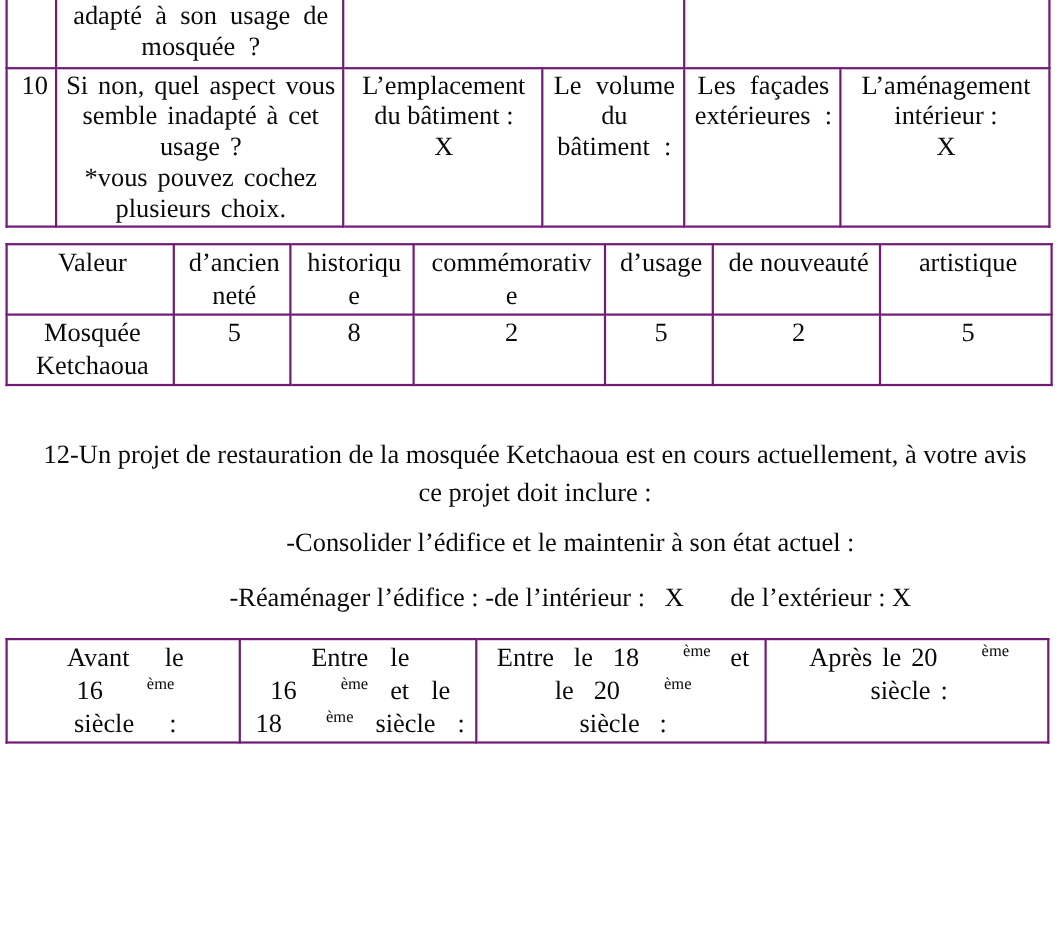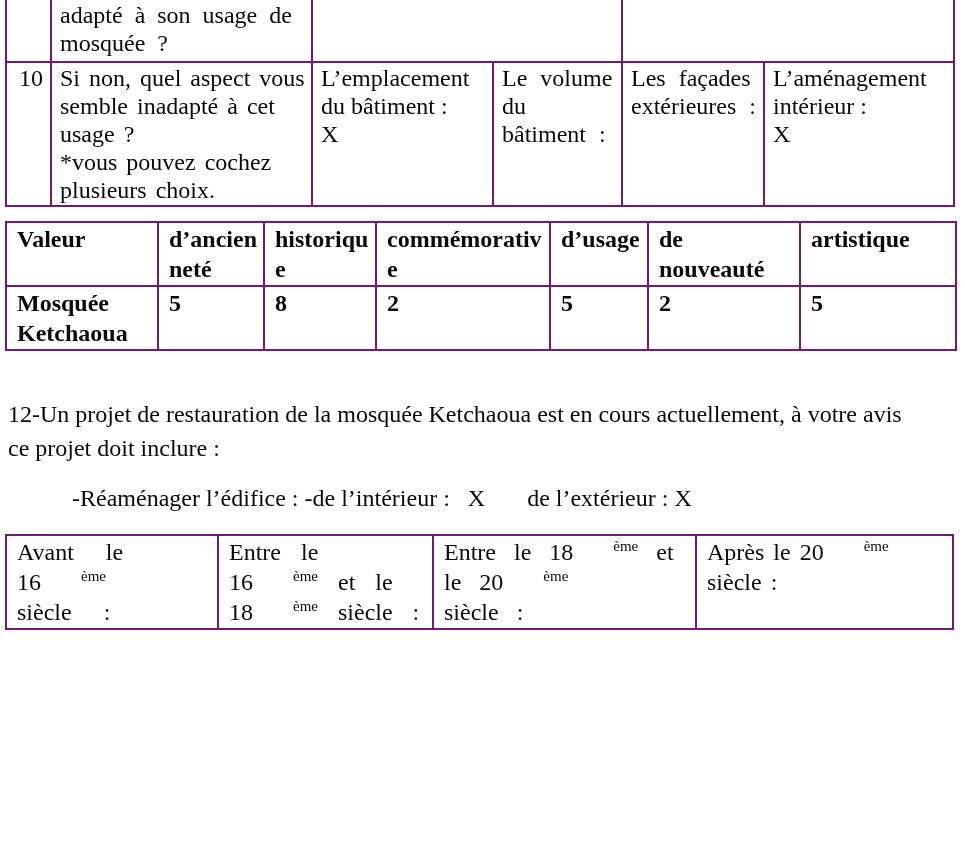--- a/index.html
+++ b/index.html
@@ -3,38 +3,38 @@
 <meta charset="utf-8">
 <style>
   * { margin: 0; padding: 0; box-sizing: border-box; }
   html, body { background: #ffffff; }
   body {
     width: 965px; height: 845px;
     font-family: "Liberation Serif", serif;
     color: #0a0a0a;
     overflow: hidden;
   }
-  .page { width: 965px; height: 845px; overflow: hidden; background: #ffffff; }
+  .page { width: 965px; height: 845px; overflow: hidden; background: #ffffff; text-align: center; }
 
   table { border-collapse: collapse; table-layout: fixed; margin-left: 5px; }
   td {
     border: 2px solid #701a75;
     vertical-align: top;
     white-space: pre-line;
     font-size: 24px;
     padding: 1px 6px 1px 8px;
   }
 
   
   .t1 td { line-height: 28px; }
   .t1 tr.first td { border-top: none; }
   .t1 .c-num { padding-left: 12px; }
 
   
-  .t2 td { line-height: 30px; padding-left: 10px; font-weight: bold; }
+  .t2 td { line-height: 30px; padding-left: 10px; }
 
   
   .t3 td { line-height: 30px; padding-left: 10px; }
 
   sup { font-size: 15px; line-height: 0; vertical-align: super; margin-left: 40px; }
 
   .para {
     font-size: 24px;
     line-height: 34px;
     white-space: pre-wrap;
@@ -134,20 +134,21 @@
       <td>5</td>
       <td>2</td>
       <td>5</td>
     </tr>
   </tbody>
     </table>
 
   <p class="para" id="p12">12-Un projet de restauration de la mosquée Ketchaoua est en cours actuellement, à votre avis
 ce projet doit inclure :</p>
 
+  <p class="para indent" id="item-consolider">-Consolider l’édifice et le maintenir à son état actuel :</p>
   <p class="para indent" id="item-reamenager">-Réaménager l’édifice : -de l’intérieur :   X       de l’extérieur : X</p>
 
   <table class="t3">
     <colgroup>
       <col style="width:212px">
         <col style="width:215px">
         <col style="width:263px">
         <col style="width:257px">
     </colgroup>
     <tbody>

